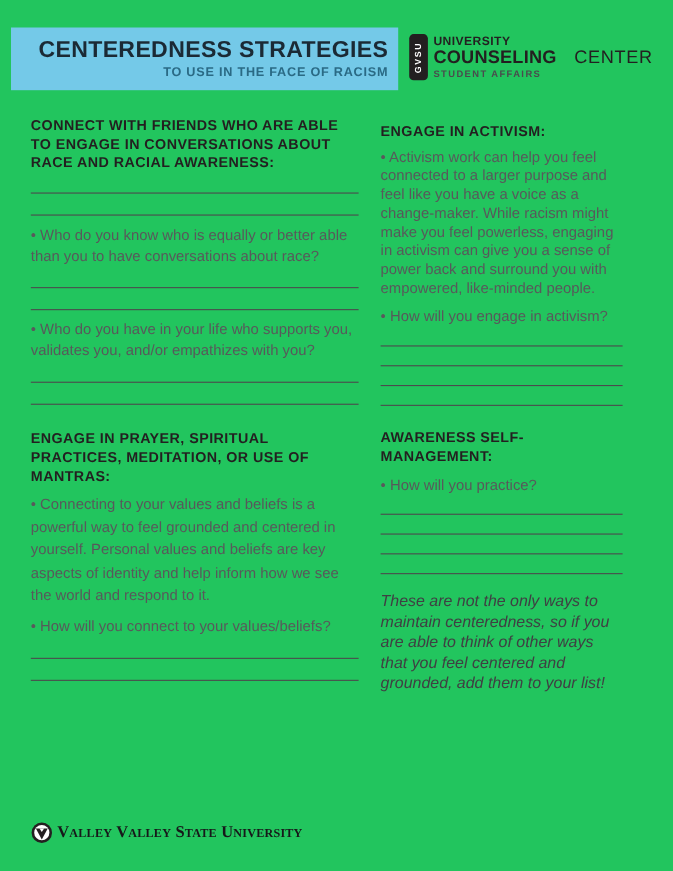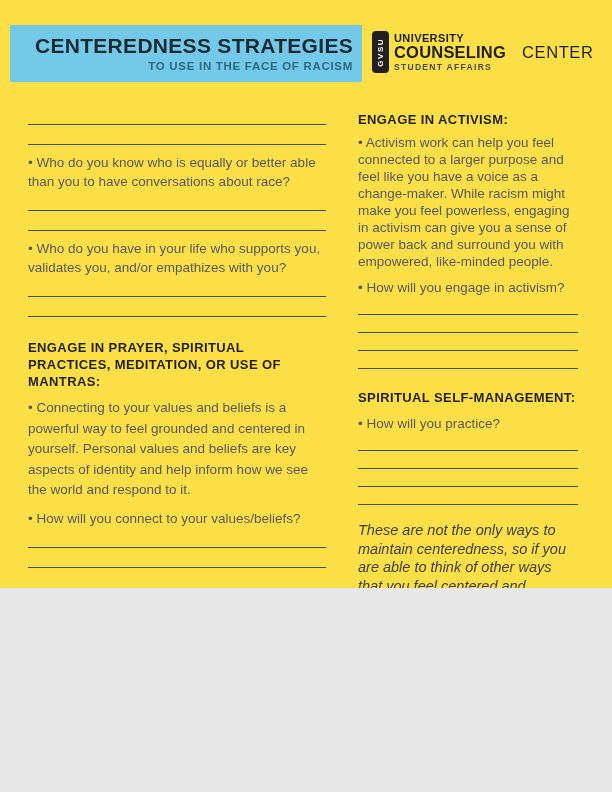--- a/index.html
+++ b/index.html
@@ -1,17 +1,17 @@
 <!DOCTYPE html>
 <html><head>
 <meta charset="utf-8">
 <style>
   html,body{margin:0;padding:0;background:#e8e8e8;}
   .page{
-    position:relative;width:612px;height:588px;background:#fde047;
+    position:relative;width:612px;height:792px;background:#22c55e;
     margin:0 auto;overflow:hidden;
     font-family:"Liberation Sans",sans-serif;color:#58595B;
   }
   
   .banner{
     position:absolute;left:10px;top:25px;width:352px;height:57px;
     background:#74C9E8;box-sizing:border-box;
     padding:9px 9px 0 14px;text-align:right;
   }
   .banner-title{
@@ -33,21 +33,21 @@
   }
   .logo-text{margin-left:5px;display:flex;flex-direction:column;justify-content:center;}
   .logo-line1{font-size:11px;font-weight:800;letter-spacing:.4px;color:#231F20;line-height:12px;}
   .logo-line2{line-height:17px;white-space:nowrap;color:#231F20;}
   .logo-line2 .heavy{font-size:16.5px;font-weight:800;letter-spacing:.2px;}
   .logo-line2 .light{font-size:16.5px;font-weight:400;letter-spacing:.6px;margin-left:16px;}
   .logo-line3{font-size:8.5px;font-weight:600;letter-spacing:1.3px;color:#4A4B4D;line-height:11px;margin-top:1px;}
   
   .columns{position:absolute;left:28px;top:105px;width:538px;display:flex;gap:20px;}
   .col-left{width:298px;flex:0 0 298px;}
-  .col-right{width:220px;flex:0 0 220px;padding-top:6px;box-sizing:content-box;margin-left:12px;}
+  .col-right{width:220px;flex:0 0 220px;padding-top:6px;box-sizing:content-box;}
   .sec-heading{
     font-size:13px;font-weight:800;line-height:17px;letter-spacing:.4px;
     color:#231F20;
   }
   .q{font-size:13.5px;line-height:18px;margin-top:9px;color:#58595B;}
   .col-left .q{line-height:18.5px;}
   .para{font-size:13.5px;color:#58595B;}
   .col-left .para{line-height:20.5px;margin-top:8px;}
   .col-right .para{line-height:17px;margin-top:6px;}
   .rules{margin-top:0;}
@@ -89,20 +89,21 @@
       </div>
       <div class="logo-line3">STUDENT AFFAIRS</div>
     </div>
   </div>
 
   <div class="columns">
 
     <div class="col-left">
 
       <div class="sec">
+        <div class="sec-heading">CONNECT WITH FRIENDS WHO ARE ABLE TO ENGAGE IN CONVERSATIONS ABOUT RACE AND RACIAL AWARENESS:</div>
         <div class="rules">
           <div class="rule"></div>
           <div class="rule"></div>
         </div>
         <div class="q">• Who do you know who is equally or better able than you to have conversations about race?</div>
         <div class="rules">
           <div class="rule"></div>
           <div class="rule"></div>
         </div>
         <div class="q">• Who do you have in your life who supports you, validates you, and/or empathizes with you?</div>
@@ -132,21 +133,21 @@
         <div class="q">• How will you engage in activism?</div>
         <div class="rules">
           <div class="rule"></div>
           <div class="rule"></div>
           <div class="rule"></div>
           <div class="rule"></div>
         </div>
       </div>
 
       <div class="sec">
-        <div class="sec-heading">SPIRITUAL SELF-MANAGEMENT:</div>
+        <div class="sec-heading">AWARENESS SELF-MANAGEMENT:</div>
         <div class="q">• How will you practice?</div>
         <div class="rules">
           <div class="rule"></div>
           <div class="rule"></div>
           <div class="rule"></div>
           <div class="rule"></div>
         </div>
       </div>
 
       <div class="note">These are not the only ways to maintain centeredness, so if you are able to think of other ways that you feel centered and grounded, add them to your list!</div>

